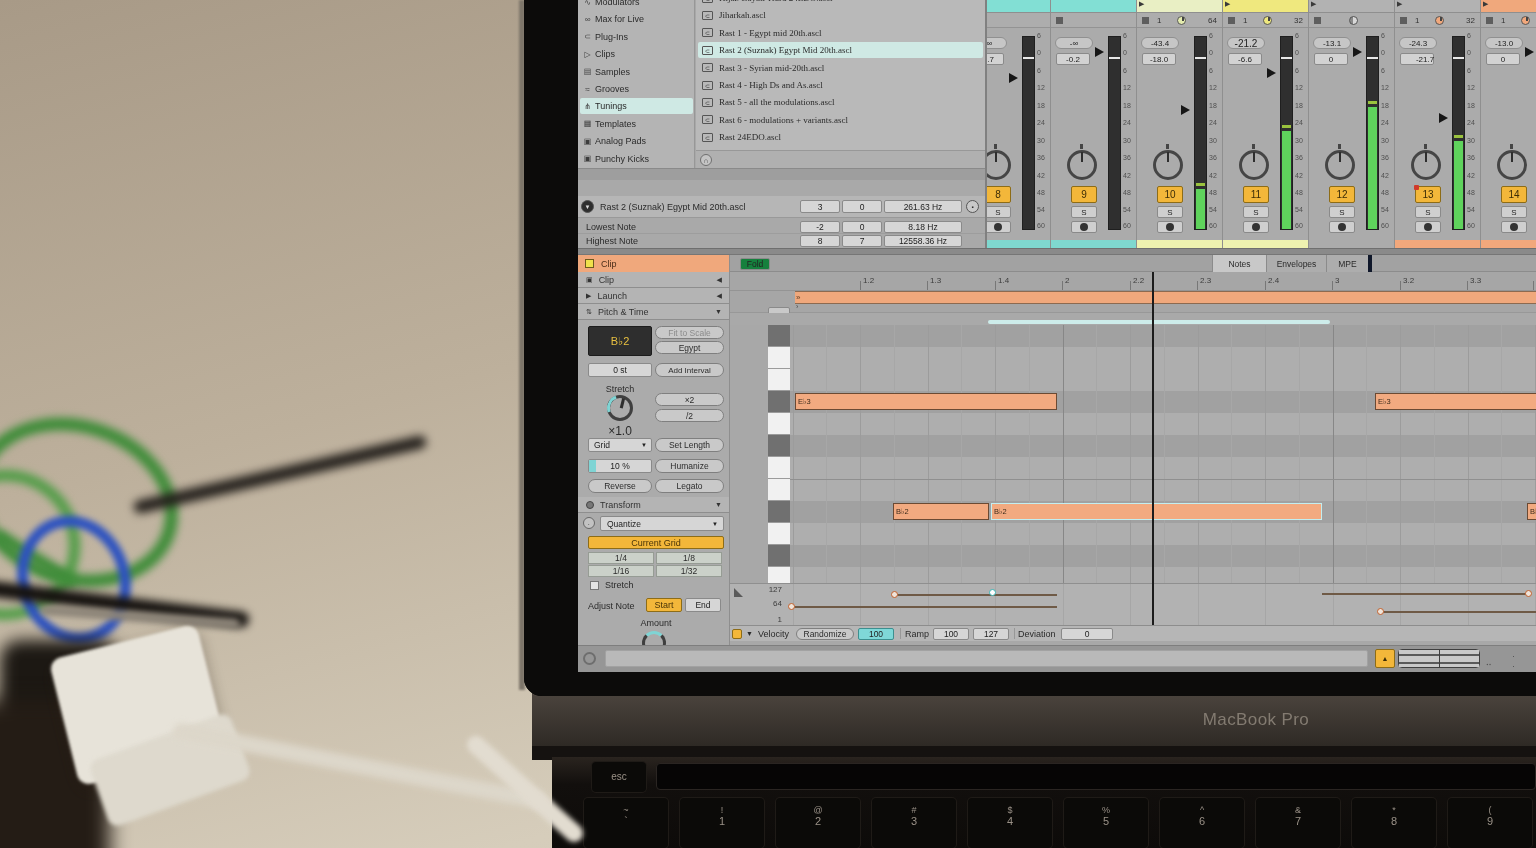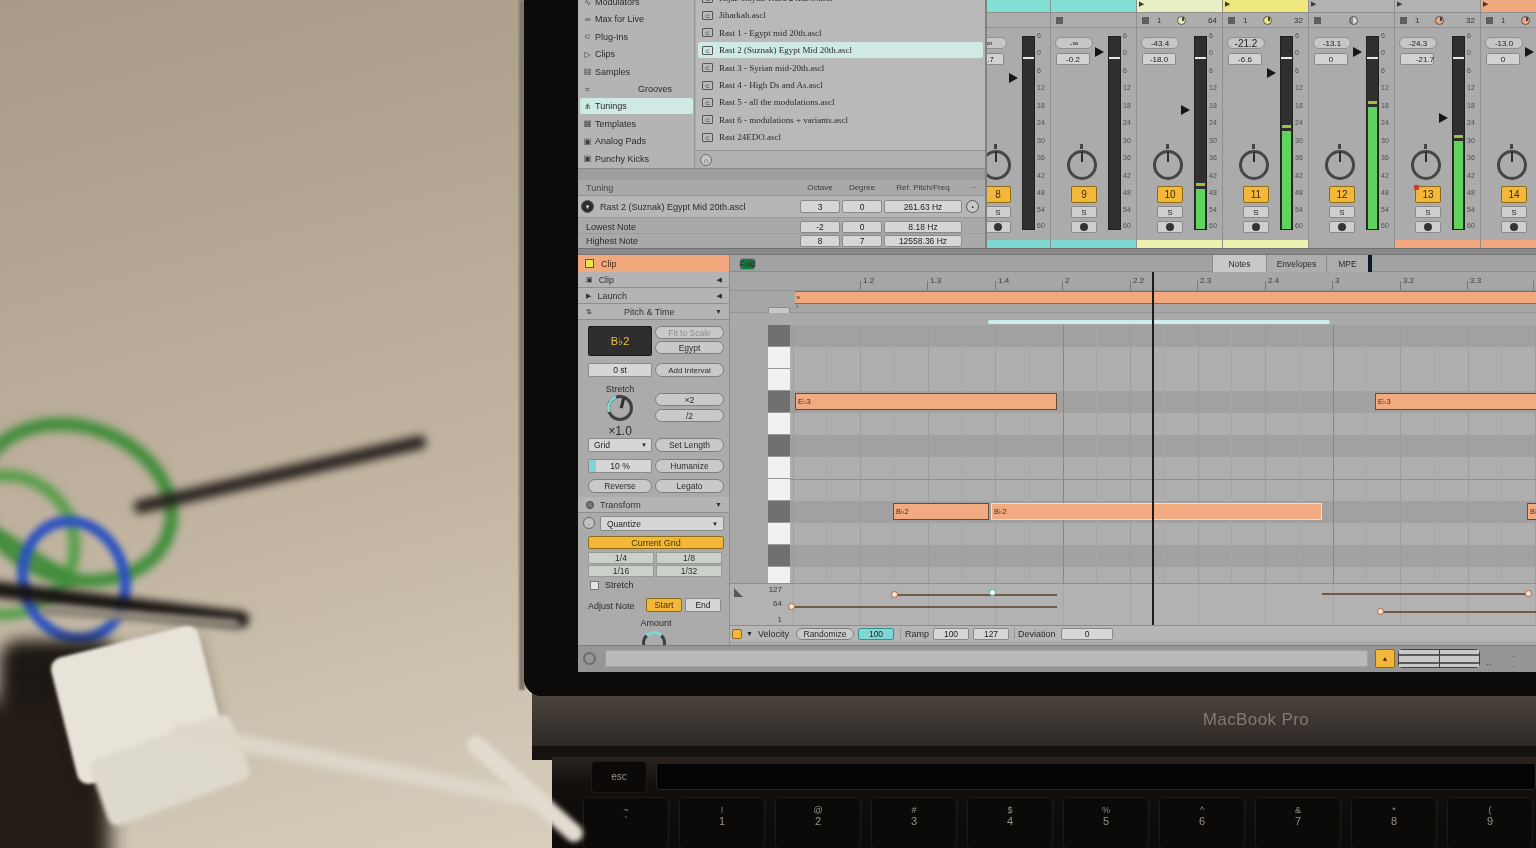--- a/index.html
+++ b/index.html
@@ -142,21 +142,21 @@
         <div style="position: absolute; box-sizing: border-box; left: 2px; top: 46.2px; width: 113px; height: 16px; display: flex; align-items: center; border-radius: 2px;">
           <div style="box-sizing: border-box; position: static; width: 15px; text-align: center; font-size: 8px; color: rgb(61, 61, 61); flex: 0 0 auto;">▷</div>
           <div style="box-sizing: border-box; position: static; font-size: 9px; color: rgb(43, 43, 43);">Clips</div>
         </div>
         <div style="position: absolute; box-sizing: border-box; left: 2px; top: 63.6px; width: 113px; height: 16px; display: flex; align-items: center; border-radius: 2px;">
           <div style="box-sizing: border-box; position: static; width: 15px; text-align: center; font-size: 8px; color: rgb(61, 61, 61); flex: 0 0 auto;">▤</div>
           <div style="box-sizing: border-box; position: static; font-size: 9px; color: rgb(43, 43, 43);">Samples</div>
         </div>
         <div style="position: absolute; box-sizing: border-box; left: 2px; top: 81px; width: 113px; height: 16px; display: flex; align-items: center; border-radius: 2px;">
           <div style="box-sizing: border-box; position: static; width: 15px; text-align: center; font-size: 8px; color: rgb(61, 61, 61); flex: 0 0 auto;">≈</div>
-          <div style="box-sizing: border-box; position: static; font-size: 9px; color: rgb(43, 43, 43); margin-left: 43px;">Grooves</div>
+          <div style="box-sizing: border-box; position: static; font-size: 9px; color: rgb(43, 43, 43);">Grooves</div>
         </div>
         <div style="position: absolute; box-sizing: border-box; left: 2px; top: 98.4px; width: 113px; height: 16px; display: flex; align-items: center; border-radius: 2px; background: rgb(207, 233, 228);">
           <div style="box-sizing: border-box; position: static; width: 15px; text-align: center; font-size: 8px; color: rgb(61, 61, 61); flex: 0 0 auto;">⋔</div>
           <div style="box-sizing: border-box; position: static; font-size: 9px; color: rgb(43, 43, 43);">Tunings</div>
         </div>
         <div style="position: absolute; box-sizing: border-box; left: 2px; top: 115.8px; width: 113px; height: 16px; display: flex; align-items: center; border-radius: 2px;">
           <div style="box-sizing: border-box; position: static; width: 15px; text-align: center; font-size: 8px; color: rgb(61, 61, 61); flex: 0 0 auto;">▦</div>
           <div style="box-sizing: border-box; position: static; font-size: 9px; color: rgb(43, 43, 43);">Templates</div>
         </div>
         <div style="position: absolute; box-sizing: border-box; left: 2px; top: 133.2px; width: 113px; height: 16px; display: flex; align-items: center; border-radius: 2px;">
@@ -206,27 +206,20 @@
           <div style="box-sizing: border-box; position: static; flex: 0 0 auto; width: 11px; height: 9px; border: 1px solid rgb(85, 85, 85); border-radius: 1px; margin: 0px 6px 0px 4px; display: flex; align-items: center; justify-content: center; font-size: 6px;">⊂</div>
           <div style="box-sizing: border-box; position: static; font-size: 9px; color: rgb(43, 43, 43); white-space: nowrap;">Rast 24EDO.ascl</div>
         </div>
       </div>
     <div class="abs" style="left:118px;top:150px;width:289px;height:18px;background:#b0b0b0;border-top:1px solid #989898;">
       <div class="abs" style="left:4px;top:3px;width:12px;height:12px;border:1px solid #6f6f6f;border-radius:50%;background:#c4c4c4;display:flex;align-items:center;justify-content:center;font-size:7px;color:#444;">∩</div>
     </div>
     <div class="abs" style="left:0;top:168px;width:407px;height:12px;background:#9e9e9e;border-top:1px solid #8a8a8a;"></div>
 
     <div class="abs" id="tuning-panel" style="left:0;top:180px;width:407px;height:68px;background:#a9a9a9;">
-      <div class="abs" style="left:0;top:0;width:407px;height:16px;border-bottom:1px solid #939393;color:#4a4a4a;">
-        <span class="abs" style="left:8px;top:3px;">Tuning</span>
-        <span class="abs tick-label" style="left:222px;top:3px;width:40px;text-align:center;">Octave</span>
-        <span class="abs tick-label" style="left:264px;top:3px;width:40px;text-align:center;">Degree</span>
-        <span class="abs tick-label" style="left:300px;top:3px;width:90px;text-align:center;">Ref. Pitch/Freq</span>
-        <span class="abs tick-label" style="left:392px;top:1px;">...</span>
-      </div>
       <div class="abs" style="left:0;top:16px;width:407px;height:22px;background:#b6b6b6;border-bottom:1px solid #999;">
         <div class="abs" style="left:3px;top:4px;width:13px;height:13px;border:1px solid #555;border-radius:50%;background:#2e2e2e;color:#ddd;display:flex;align-items:center;justify-content:center;font-size:6px;">▼</div>
         <span class="abs" style="left:22px;top:6px;">Rast 2 (Suznak) Egypt Mid 20th.ascl</span>
         <div class="bx" style="left:222px;top:4px;width:40px;height:13px;">3</div>
         <div class="bx" style="left:264px;top:4px;width:40px;height:13px;">0</div>
         <div class="bx" style="left:306px;top:4px;width:78px;height:13px;">261.63 Hz</div>
         <div class="abs" style="left:388px;top:4px;width:13px;height:13px;border:1px solid #555;border-radius:50%;background:#c9c9c9;display:flex;align-items:center;justify-content:center;font-size:6px;color:#222;">▪</div>
       </div>
       <div class="abs" style="left:0;top:40px;width:407px;height:14px;border-bottom:1px solid #9d9d9d;">
         <span class="abs" style="left:8px;top:2px;">Lowest Note</span>
@@ -513,21 +506,21 @@
       <div class="hdrrow" style="left:0;top:17px;width:152px;height:16px;">
         <span style="margin-left:8px;font-size:7px;">▣</span>
         <span style="margin-left:6px;">Clip</span>
         <span style="position:absolute;right:8px;font-size:7px;">◀</span>
       </div>
       <div class="hdrrow" style="left:0;top:33px;width:152px;height:16px;">
         <span style="margin-left:8px;font-size:7px;">▶</span>
         <span style="margin-left:6px;">Launch</span>
         <span style="position:absolute;right:8px;font-size:7px;">◀</span>
       </div>
-      <div class="hdrrow" style="left:0;top:49px;width:152px;height:16px;gap:26px;">
+      <div class="hdrrow" style="left:0;top:49px;width:152px;height:16px;">
         <span style="margin-left:8px;font-size:7px;">⇅</span>
         <span style="margin-left:6px;">Pitch &amp; Time</span>
         <span style="position:absolute;right:8px;font-size:7px;">▼</span>
       </div>
 
       <div class="abs" style="left:10px;top:71px;width:64px;height:30px;background:#2e2e2e;border:1px solid #1c1c1c;border-radius:2px;display:flex;align-items:center;justify-content:center;color:#e8c040;font-size:11px;">B♭2</div>
       <div class="pill" style="left:77px;top:71px;width:69px;height:13px;color:#8b8b8b;">Fit to Scale</div>
       <div class="pill" style="left:77px;top:86px;width:69px;height:13px;">Egypt</div>
 
       <div class="bx" style="left:10px;top:108px;width:64px;height:14px;">0 st</div>
@@ -579,21 +572,21 @@
         <span style="margin-left:6px;">Stretch</span>
       </div>
       <div class="abs" style="left:10px;top:346px;">Adjust Note</div>
       <div class="abs" style="left:68px;top:343px;width:36px;height:14px;background:#f3b73a;border:1px solid #8d6c17;border-radius:2px;display:flex;align-items:center;justify-content:center;color:#4a3508;">Start</div>
       <div class="bx" style="left:107px;top:343px;width:36px;height:14px;">End</div>
       <div class="abs" style="left:10px;top:363px;width:136px;text-align:center;">Amount</div>
       <div class="knob" style="left:64px;top:376px;width:24px;height:24px;border-top-color:#7fd4d4;"></div>
     </div>
 
     <div class="abs" style="left:152px;top:255px;width:806px;height:17px;background:#a2a2a2;border-bottom:1px solid #8c8c8c;"></div>
-    <div class="bx" style="left:162px;top:258px;width:15px;height:12px;background:#15803d;">Fold</div>
+    <div class="bx" style="left:162px;top:258px;width:30px;height:12px;background:#15803d;">Fold</div>
     <div class="tab active" style="left:634px;width:54px;">
       <span>Notes</span>
       </div>
     <div class="tab" style="left:688px;width:60px;">
       <span>Envelopes</span>
       </div>
     <div class="tab" style="left:748px;width:46px;border-right:4px solid #0f172a;">
       <span>MPE</span>
       </div>
 

